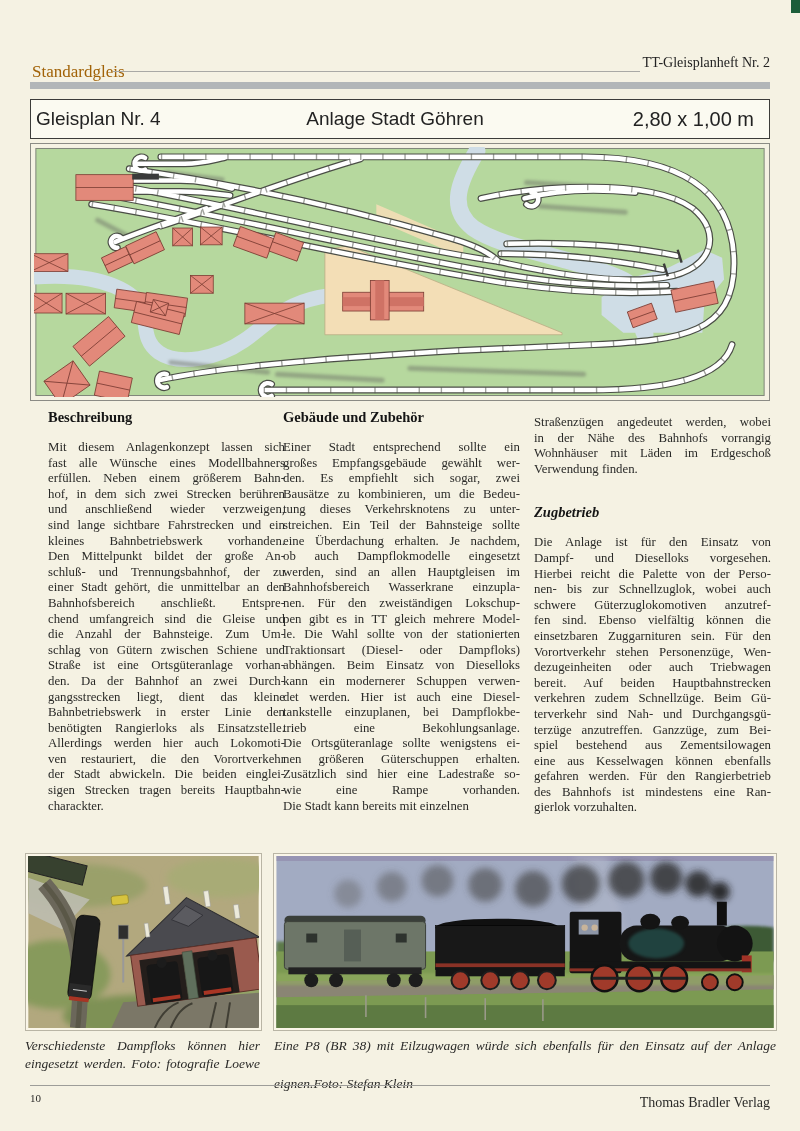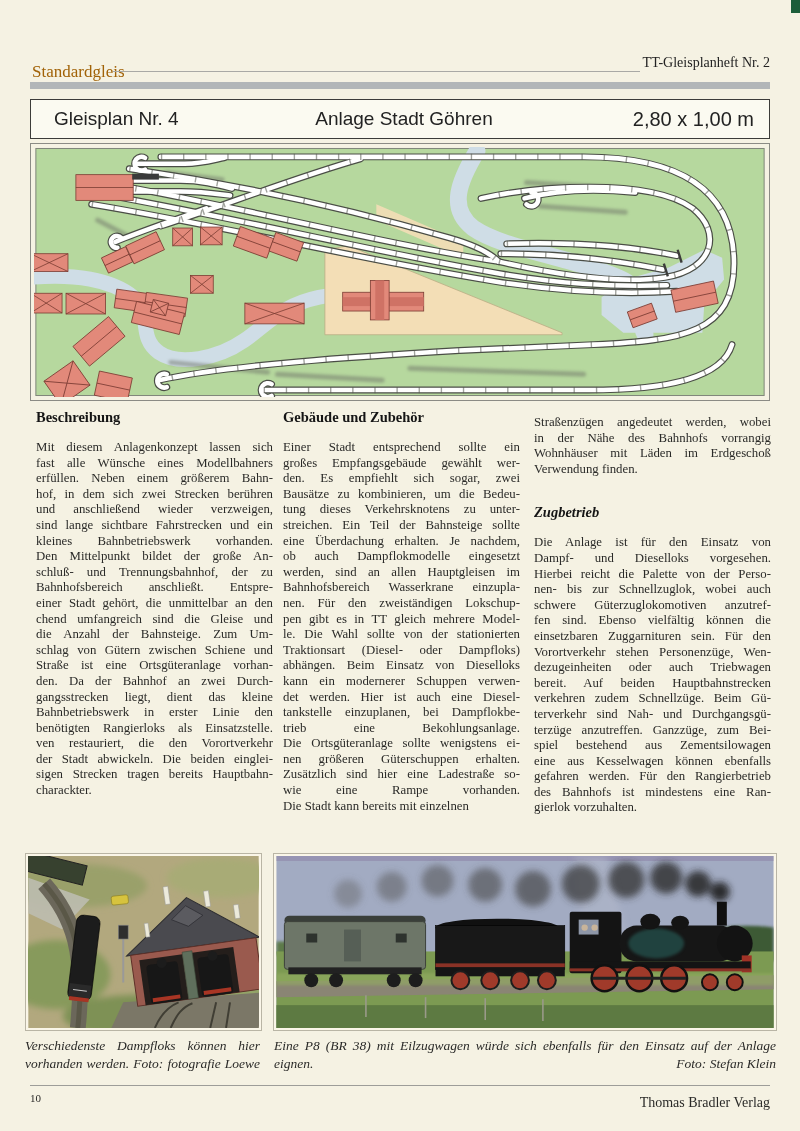--- a/index.html
+++ b/index.html
@@ -8,47 +8,47 @@
   
   #hdr-left{position:absolute;left:32px;top:50px;font-size:17px;color:#a16207;margin-top:12px;}
   #hdr-right{position:absolute;right:30px;top:55px;font-size:14px;color:#222;}
   #hdr-thin{position:absolute;left:113px;top:71px;width:527px;height:1px;background:#a9a9a5;}
   #hdr-bar{position:absolute;left:30px;top:82px;width:740px;height:7px;background:#b2b6b8;}
   #corner-tab{position:absolute;right:0;top:0;width:9px;height:13px;background:#1c5e3a;}
   
   #titlebar{position:absolute;left:30px;top:99px;width:740px;height:40px;box-sizing:border-box;
             border:1.5px solid #3c3c3a;background:#fbfaf1;display:flex;align-items:center;
             font-family:"Liberation Sans",sans-serif;font-size:19px;color:#222;}
-  #titlebar .tl{flex:1;padding-left:23px;}
+  #titlebar .tl{flex:1;padding-left:5px;}
   #titlebar .tc{flex:1.4;text-align:center;}
   #titlebar .tr{flex:1;text-align:right;padding-right:15px;font-size:20px;}
   
   #plan{position:absolute;left:30px;top:143px;width:740px;height:258px;box-sizing:border-box;
         border:1px solid #8b8b85;background:#f5f2e3;padding:3px;}
   #plan svg{display:block;}
   
   .col{position:absolute;top:408px;width:237px;font-size:12.8px;line-height:15.6px;}
-  #col1{left:36px;} #col2{left:283px;} #col3{left:534px;}
+  #col1{left:48px;} #col2{left:283px;} #col3{left:534px;}
   .col h3{margin:0 0 14px 0;font-size:14.5px;line-height:18px;color:#151515;}
   #col3 .intro{margin-top:7px;}
   #col3 h3{margin:26px 0 14px 0;font-style:italic;}
   .jl{text-align:justify;text-align-last:justify;}
   .jl.last{text-align-last:left;}
   
   .photo{position:absolute;top:853px;box-sizing:border-box;background:#faf6e8;
          border:1px solid #b9b5a5;padding:2px;}
   #photo-left{left:25px;width:237px;height:178px;}
   #photo-right{left:273px;width:504px;height:178px;}
   
   .caption{position:absolute;top:1037px;font-style:italic;font-size:13.5px;line-height:17.5px;color:#2a2a28;}
   #cap-left{left:25px;width:235px;}
   #cap-left .jl.last{text-align-last:justify;}
   #cap-right{left:274px;width:502px;}
   #cap-right .l1{text-align:justify;text-align-last:justify;}
-  #cap-right .l2{display:flex;justify-content:space-between;}
+  #cap-right .l2{display:flex;margin-top:20px;}
   
   #ftr-line{position:absolute;left:30px;top:1085px;width:740px;height:1px;background:#9d9d99;}
   #ftr-num{position:absolute;left:30px;top:1092px;font-size:11px;}
   #ftr-pub{position:absolute;right:30px;top:1095px;font-size:14px;}
 </style>
 </head>
 <body>
 
 <div id="page">
 
@@ -293,30 +293,31 @@
     <div>
         <div class="jl">Mit diesem Anlagenkonzept lassen sich</div>
         <div class="jl">fast alle Wünsche eines Modellbahners</div>
         <div class="jl">erfüllen. Neben einem größerem Bahn-</div>
         <div class="jl">hof, in dem sich zwei Strecken berühren</div>
         <div class="jl">und anschließend wieder verzweigen,</div>
         <div class="jl">sind lange sichtbare Fahrstrecken und ein</div>
         <div class="jl">kleines Bahnbetriebswerk vorhanden.</div>
         <div class="jl">Den Mittelpunkt bildet der große An-</div>
         <div class="jl">schluß- und Trennungsbahnhof, der zu</div>
+        <div class="jl">einer Stadt gehört, die unmittelbar an den</div>
         <div class="jl">Bahnhofsbereich anschließt. Entspre-</div>
-        <div class="jl">einer Stadt gehört, die unmittelbar an den</div>
         <div class="jl">chend umfangreich sind die Gleise und</div>
         <div class="jl">die Anzahl der Bahnsteige. Zum Um-</div>
         <div class="jl">schlag von Gütern zwischen Schiene und</div>
         <div class="jl">Straße ist eine Ortsgüteranlage vorhan-</div>
         <div class="jl">den. Da der Bahnhof an zwei Durch-</div>
         <div class="jl">gangsstrecken liegt, dient das kleine</div>
         <div class="jl">Bahnbetriebswerk in erster Linie den</div>
         <div class="jl">benötigten Rangierloks als Einsatzstelle.</div>
+        <div class="jl">Allerdings werden hier auch Lokomoti-</div>
         <div class="jl">ven restauriert, die den Vorortverkehr</div>
         <div class="jl">der Stadt abwickeln. Die beiden einglei-</div>
         <div class="jl">sigen Strecken tragen bereits Hauptbahn-</div>
         <div class="jl last">charackter.</div>
       </div>
   </div>
   <div class="col" id="col2">
     <h3>Gebäude und Zubehör</h3>
     <div>
         <div class="jl">Einer Stadt entsprechend sollte ein</div>
@@ -523,21 +524,21 @@
           <circle cx="436" cy="127" r="8" fill="#a03a2a" stroke="#111" stroke-width="2"></circle>
           <circle cx="461" cy="127" r="8" fill="#a03a2a" stroke="#111" stroke-width="2"></circle>
           <line x1="318" y1="123" x2="412" y2="123" stroke="#222" stroke-width="3"></line>
         </g>
       </g>
     </svg>
   </div>
 
   <div class="caption" id="cap-left">
       <div class="jl">Verschiedenste Dampfloks können hier</div>
-      <div class="jl last">vorhanden werden. Foto: fotografie Loewe</div>
+      <div class="jl last">eingesetzt werden. Foto: fotografie Loewe</div>
     </div>
   <div class="caption" id="cap-right">
     <div class="l1">Eine P8 (BR 38) mit Eilzugwagen würde sich ebenfalls für den Einsatz auf der Anlage</div>
     <div class="l2">
       <span>eignen.</span>
       <span>Foto: Stefan Klein</span>
     </div>
   </div>
 
   <div id="ftr-line"></div>

